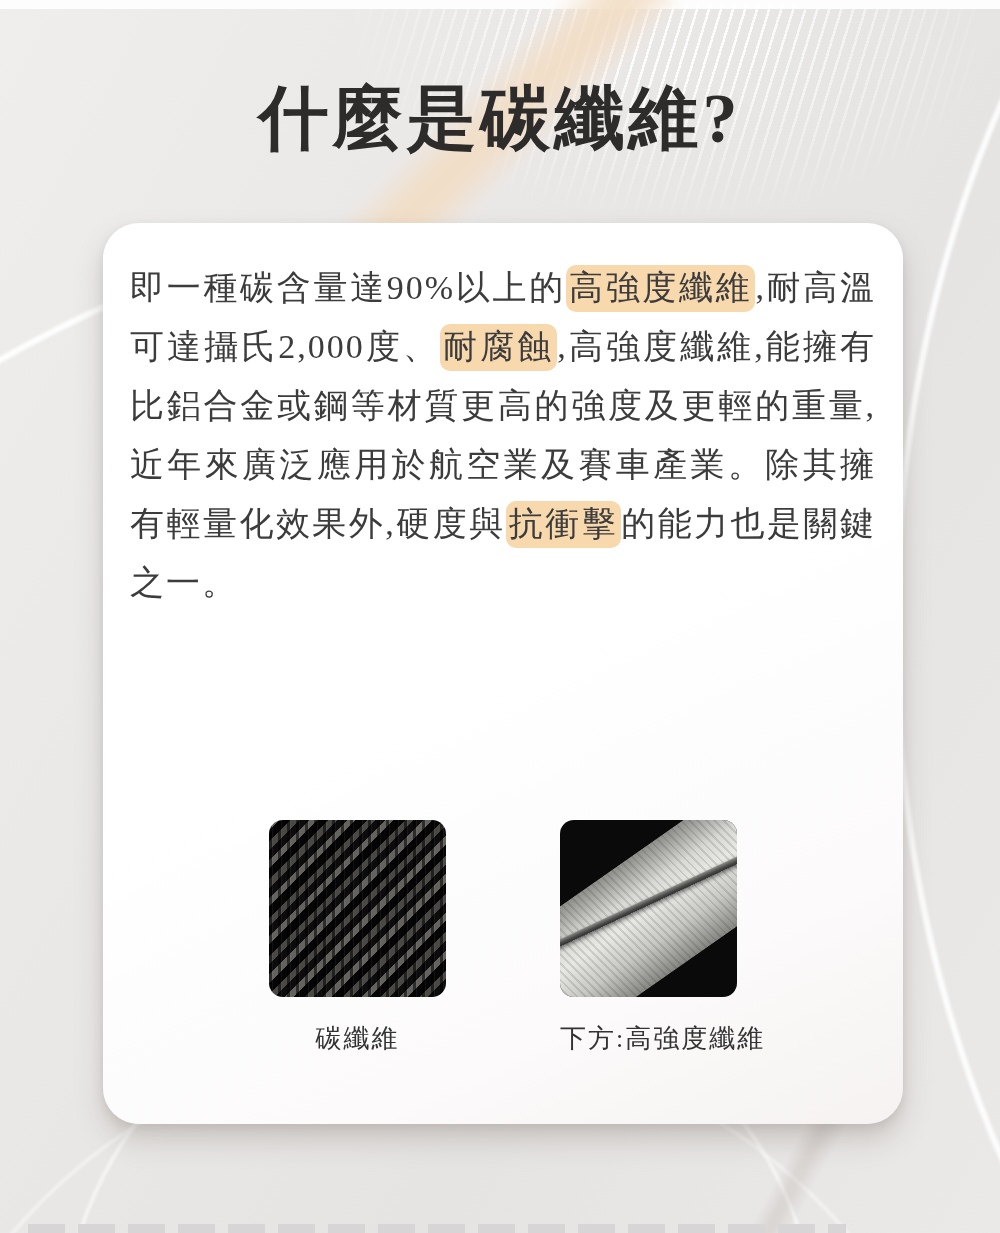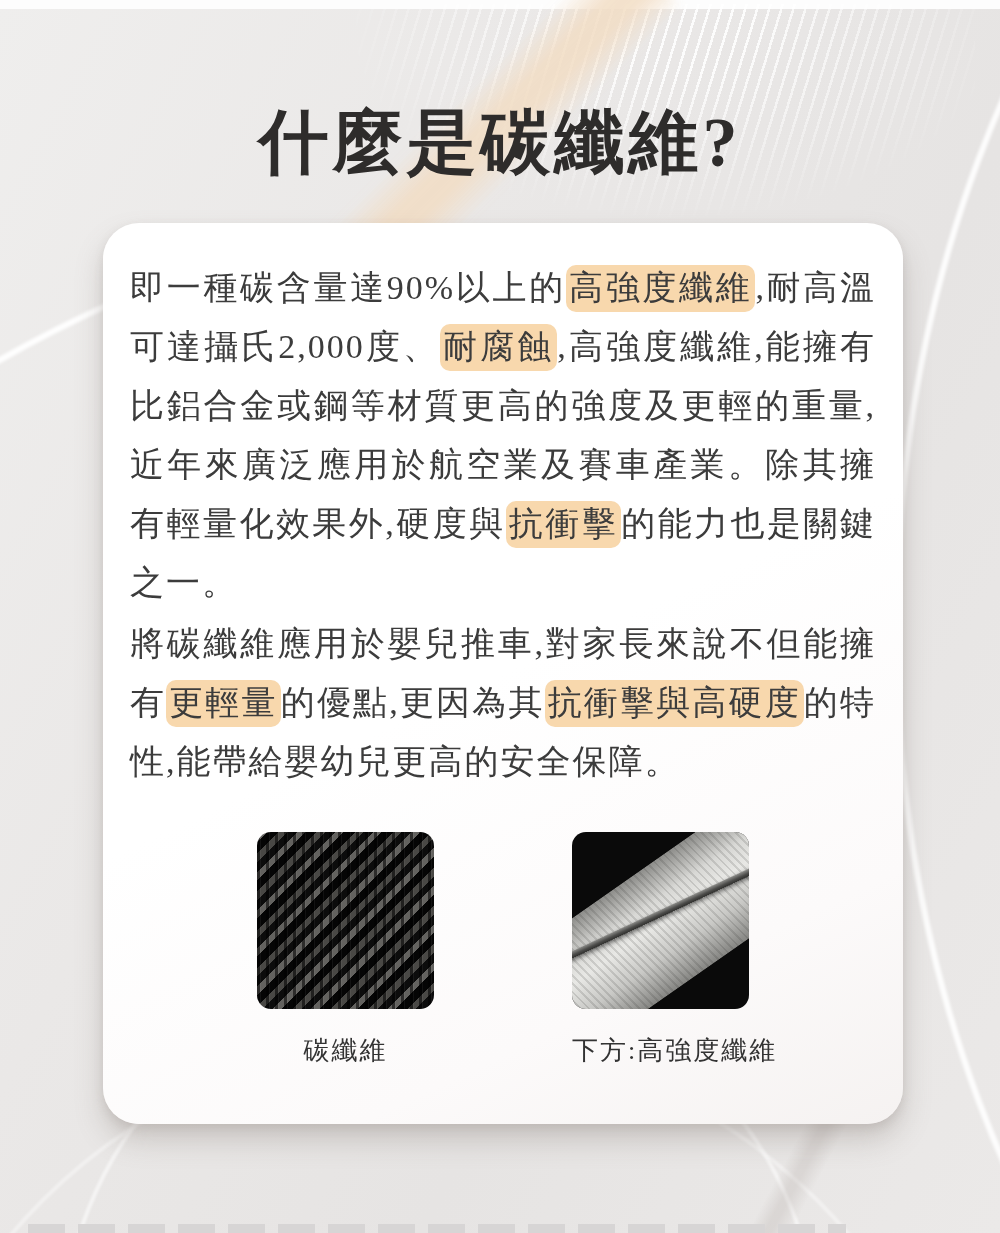--- a/index.html
+++ b/index.html
@@ -87,21 +87,21 @@
     border: 4px solid rgba(255,255,255,0.4);
     filter: blur(1px);
   }
   .bg-streak {
     position: absolute; left: 610px; top: 1080px;
     width: 390px; height: 160px;
     background: linear-gradient(118deg, transparent 46%, rgba(165,155,150,0.22) 49.5% 51%, transparent 55%);
   }
 
   .title {
-    position: absolute; top: 96px; left: 0;
+    position: absolute; top: 72px; left: 0;
     width: 100%;
     margin: 0;
     text-align: center;
     font-size: 70px;
     font-weight: bold;
     letter-spacing: 4px;
     color: var(--title);
   }
 
   .card {
@@ -136,21 +136,21 @@
   }
 
   .figures {
     position: absolute;
     top: 597px; left: 0;
     width: 100%;
     display: flex;
     justify-content: center;
     gap: 114px;
   }
-  .figures figure { margin: 12px; width: 177px; text-align: center; }
+  .figures figure { margin: 0; width: 177px; text-align: center; }
 
   .img {
     width: 177px; height: 177px;
     border-radius: 14px;
     overflow: hidden;
     position: relative;
   }
   .weave {
     background-color: #101010;
     background-image:
@@ -218,21 +218,20 @@
   <div class="arc arc-bl1"></div>
   <div class="arc arc-bl2"></div>
   <div class="bg-streak"></div>
 
   <h1 class="title">什麼是碳纖維?</h1>
 
   <section class="card">
 
     <p class="body-text"><span>即一種碳含量達90%以上的</span><span class="hl">高強度纖維</span><span>,耐高溫可達攝氏2,000度、</span><span class="hl">耐腐蝕</span><span>,高強度纖維,能擁有比鋁合金或鋼等材質更高的強度及更輕的重量,近年來廣泛應用於航空業及賽車產業。除其擁有輕量化效果外,硬度與</span><span class="hl">抗衝擊</span><span>的能力也是關鍵之一。</span></p>
 
-    <p class="body-text"><span>將碳纖維應用於嬰兒推車,對家長來說不但能擁有</span><span class="hl">更輕量</span><span>的優點,更因為其</span><span class="hl">抗衝擊與高硬度</span><span>的特性,能帶給嬰幼兒更高的安全保障。</span></p>
 
     <div class="figures">
 
       <figure>
         <div class="img weave"></div>
         <figcaption>碳纖維</figcaption>
       </figure>
 
       <figure>
         <div class="img sem">

